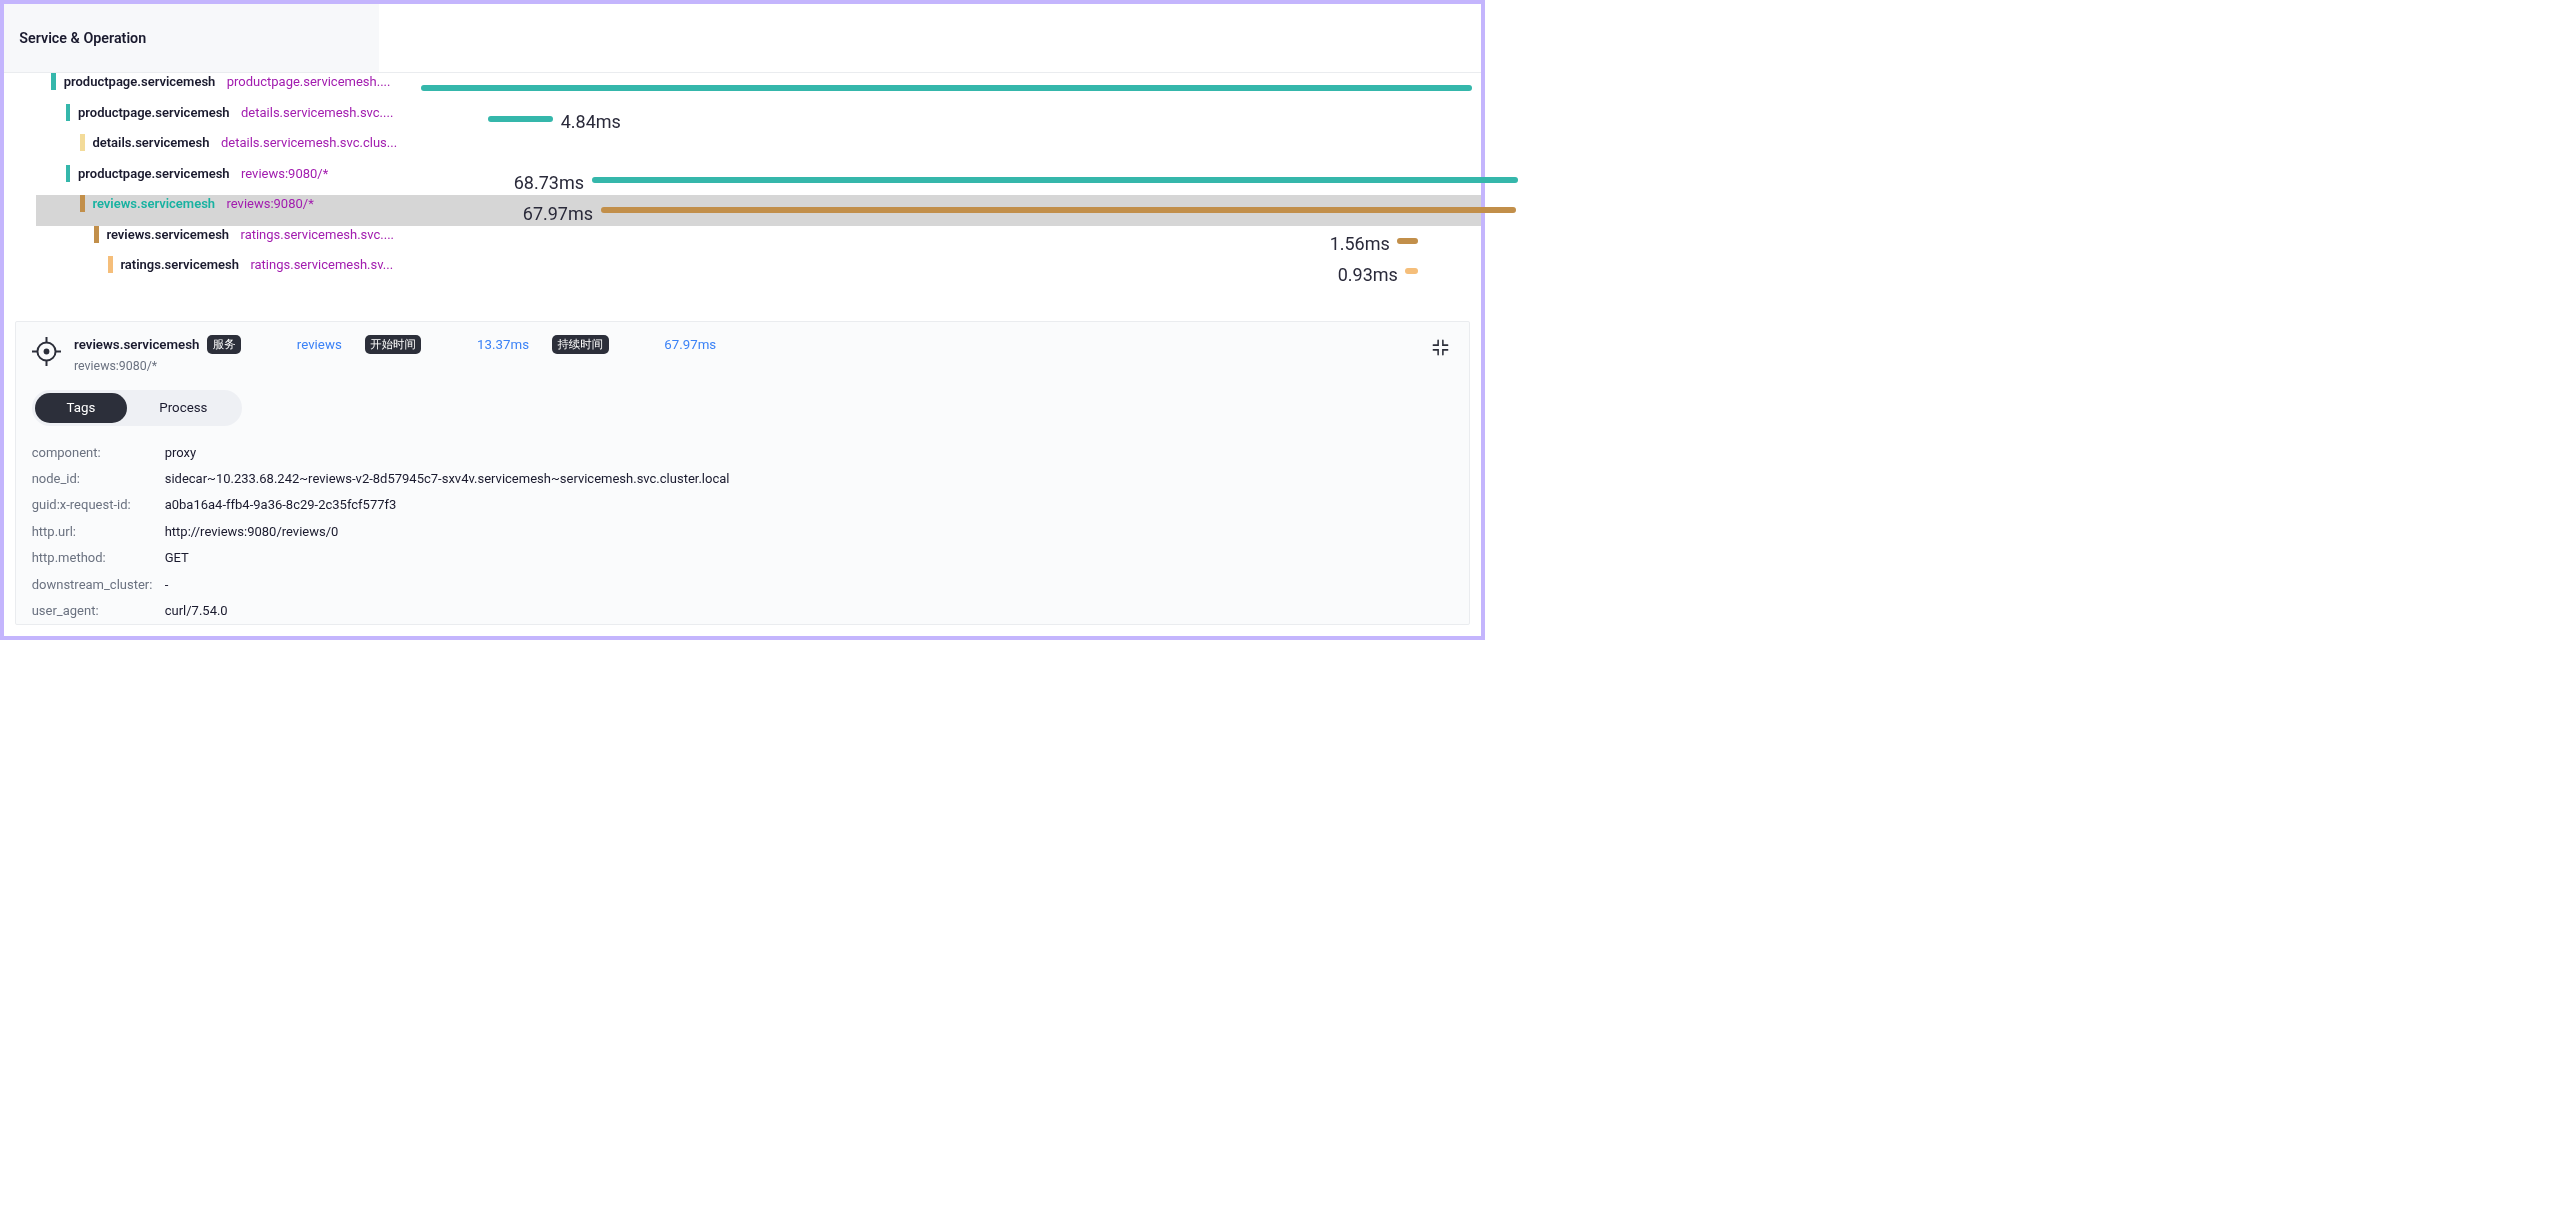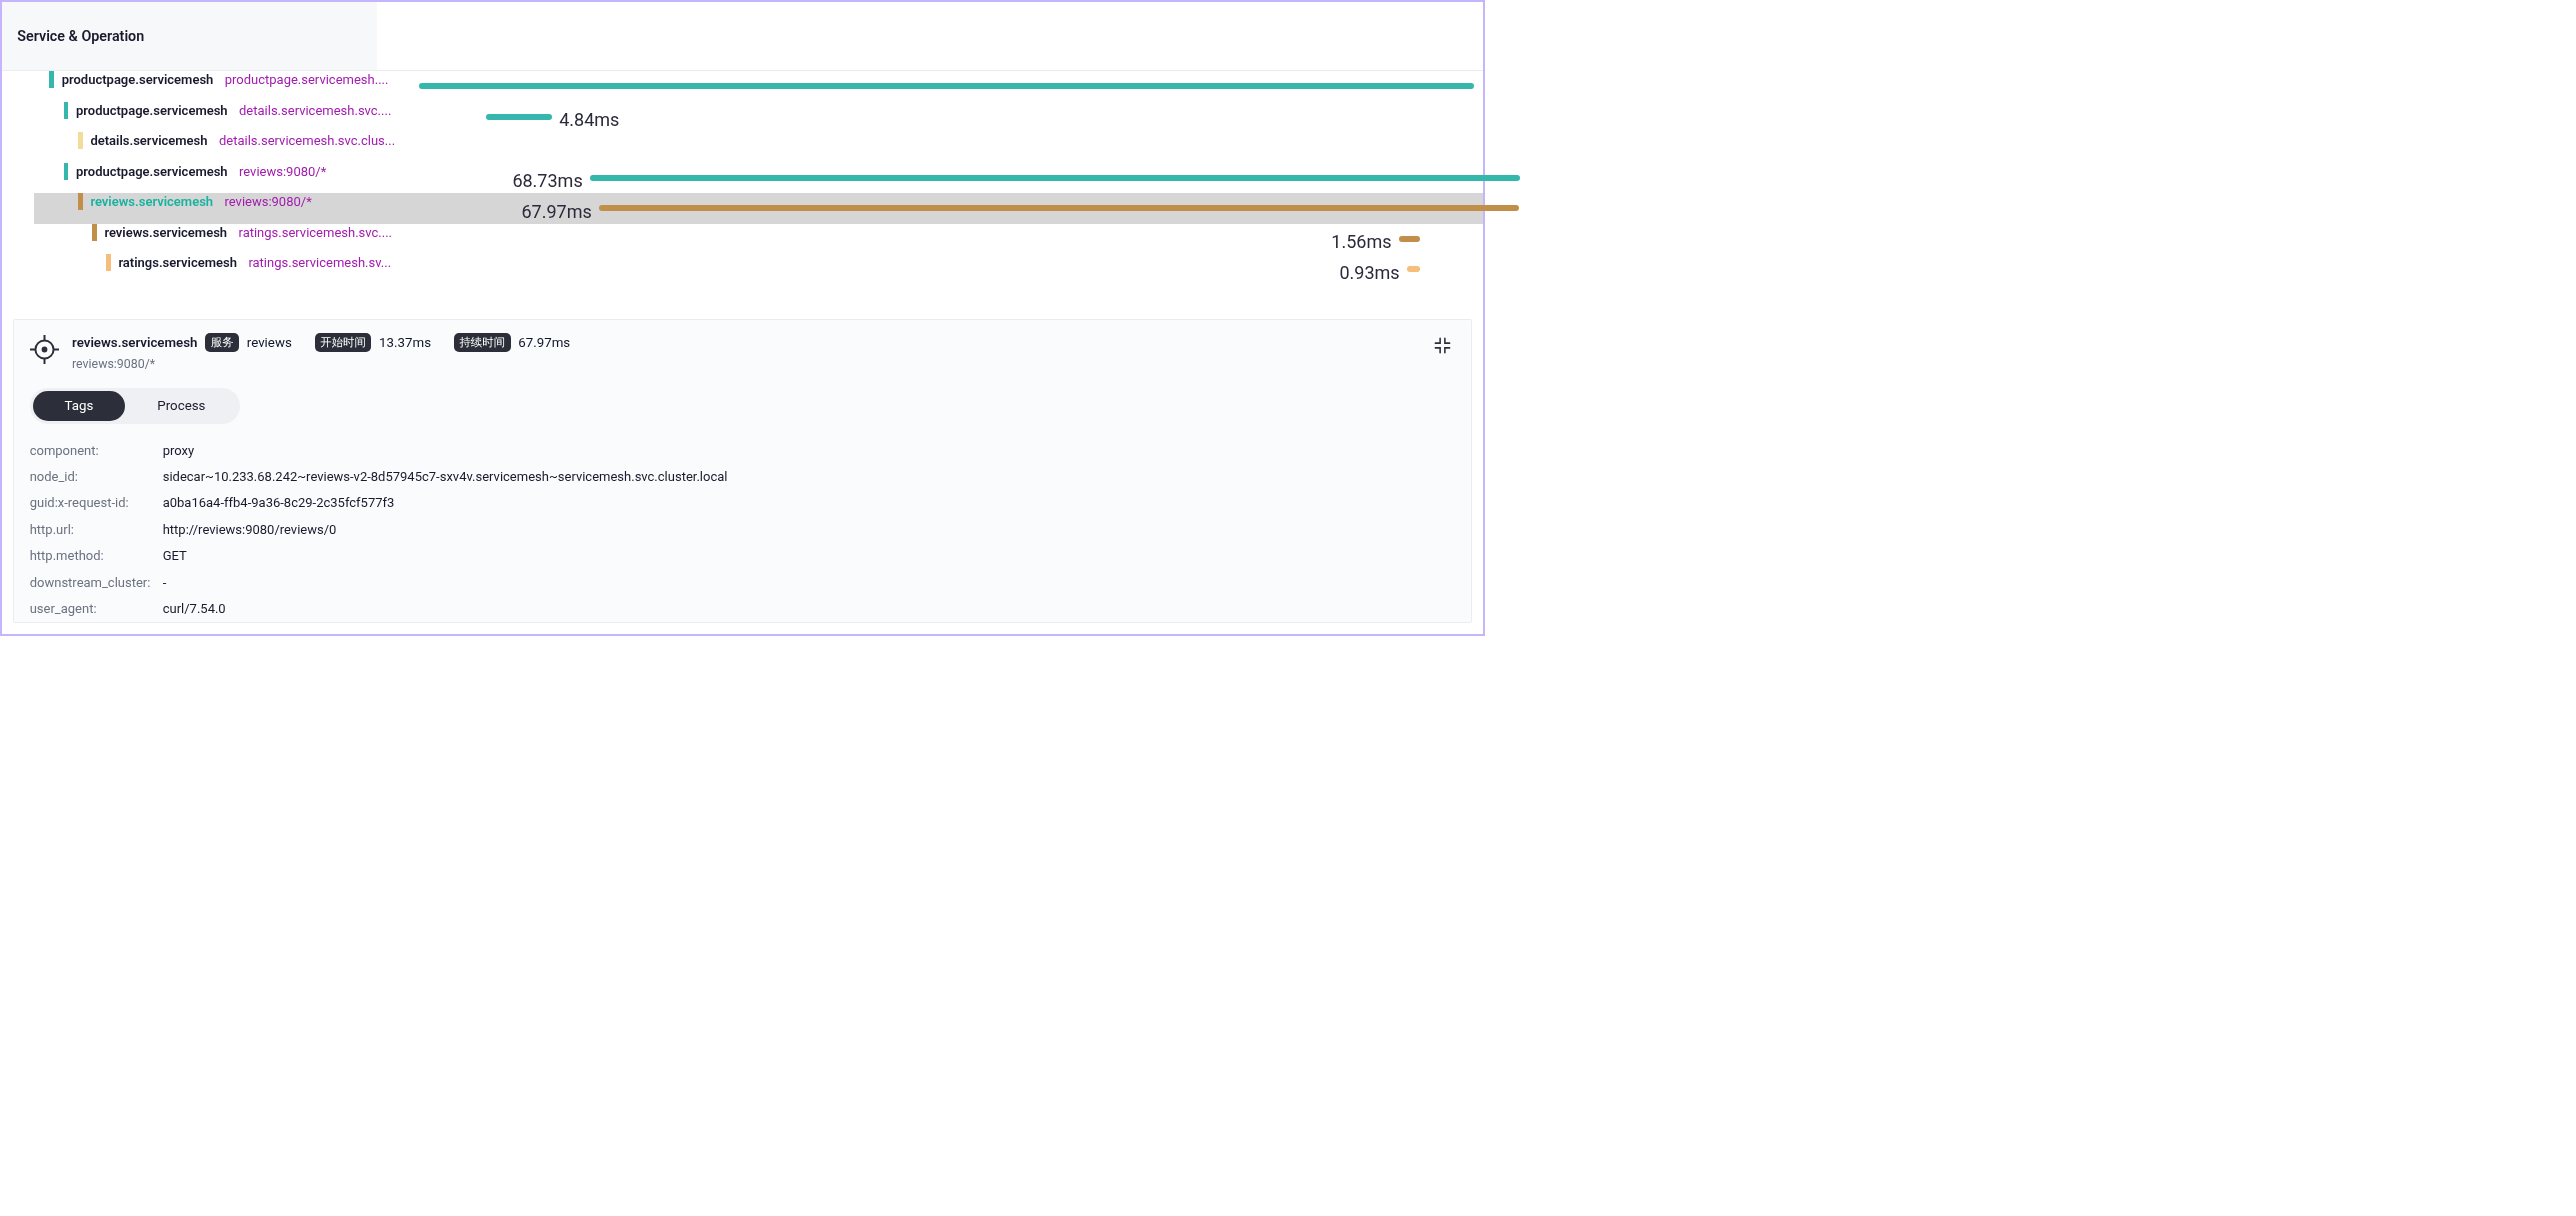--- a/index.html
+++ b/index.html
@@ -1,17 +1,17 @@
 <!DOCTYPE html>
 <html><head>
 <meta charset="utf-8">
 <style>
 *{box-sizing:border-box;margin:0;padding:0;font-family:-apple-system,BlinkMacSystemFont,"Segoe UI",Roboto,Helvetica,Arial,sans-serif;}
 body{background:#fff;color:#1a1a2e;font-size:13.3px;}
-.root{width:1485px;border:2px solid #c4b5fd;}
+.root{width:1485px;border:4px solid #c4b5fd;}
 .header-row{display:flex;height:69px;border-bottom:1px solid #eaecef;}
 .header-left{width:375px;background:#f7f8fa;display:flex;align-items:center;padding-left:15.3px;font-weight:600;font-size:14.3px;color:#1a1a2e;}
 .header-right{flex:1;}
 .span-rows{}
 .span-row{display:flex;height:30.5px;align-items:flex-start;margin-left:32px;}
 .span-row.selected{background:#d6d6d6;}
 .left-col{width:375px;display:flex;align-items:center;overflow:hidden;white-space:nowrap;}
 .indent-block{flex:0 0 auto;}
 .color-bar{width:4.8px;height:17px;flex:0 0 auto;margin-right:7.6px;}
 .svc-name{font-weight:600;font-size:13px;color:#1a1a2e;margin-right:11.4px;}
@@ -23,21 +23,21 @@
 .dur-label{position:absolute;top:7.6px;font-size:18px;color:#2a2a3a;white-space:nowrap;}
 .dur-label.left-side{text-align:right;}
 
 .detail-panel{margin:11.4px;border:1px solid #eaecef;border-radius:1.9px;background:#fafbfc;padding:13.3px 15.3px 0 15.3px;position:relative;overflow:hidden;}
 .detail-head{display:flex;align-items:flex-start;gap:13.3px;}
 .target-icon{width:29px;height:29px;flex:0 0 auto;margin-top:1.9px;}
 .detail-title-block{flex:1;}
 .detail-title-line{display:flex;align-items:center;gap:7.6px;font-size:13.3px;flex-wrap:wrap;}
 .detail-service{font-weight:600;}
 .badge{background:#2c2f3a;color:#fff;font-size:11.4px;padding:1.9px 5.7px;border-radius:5px;}
-.detail-val{color:#0f172a;}
+.detail-val{color:#3b82f6;margin-left:48px;}
 .detail-op{margin-top:3.8px;font-size:12.4px;color:#6b7280;}
 .collapse-btn{position:absolute;right:15.3px;top:13.3px;width:25px;height:25px;display:flex;align-items:center;justify-content:center;cursor:pointer;}
 .tab-pill{display:inline-flex;background:#eef0f4;border-radius:21px;padding:2.9px;margin-top:17px;margin-bottom:9.5px;}
 .tab-item{padding:7.6px 32px;font-size:13.3px;border-radius:19px;cursor:pointer;color:#1a1a2e;}
 .tab-item.active{background:#2c2f3a;color:#fff;}
 .tag-grid{padding:3.8px 0 0 0;max-height:198px;overflow:hidden;}
 .tag-row{display:flex;padding:5.7px 0;font-size:13px;}
 .tag-key{width:133px;color:#6b7280;flex:0 0 auto;}
 .tag-val{color:#1a1a2e;word-break:break-all;}
 .gap-row{height:23px;}

